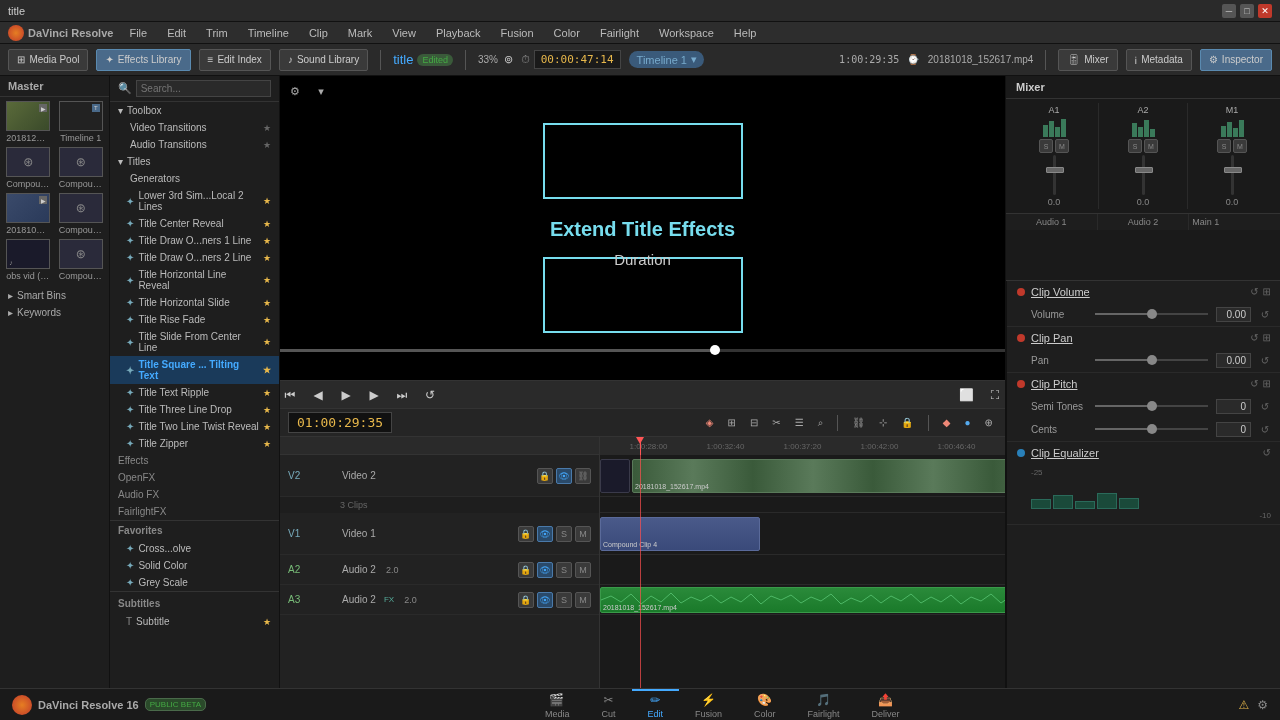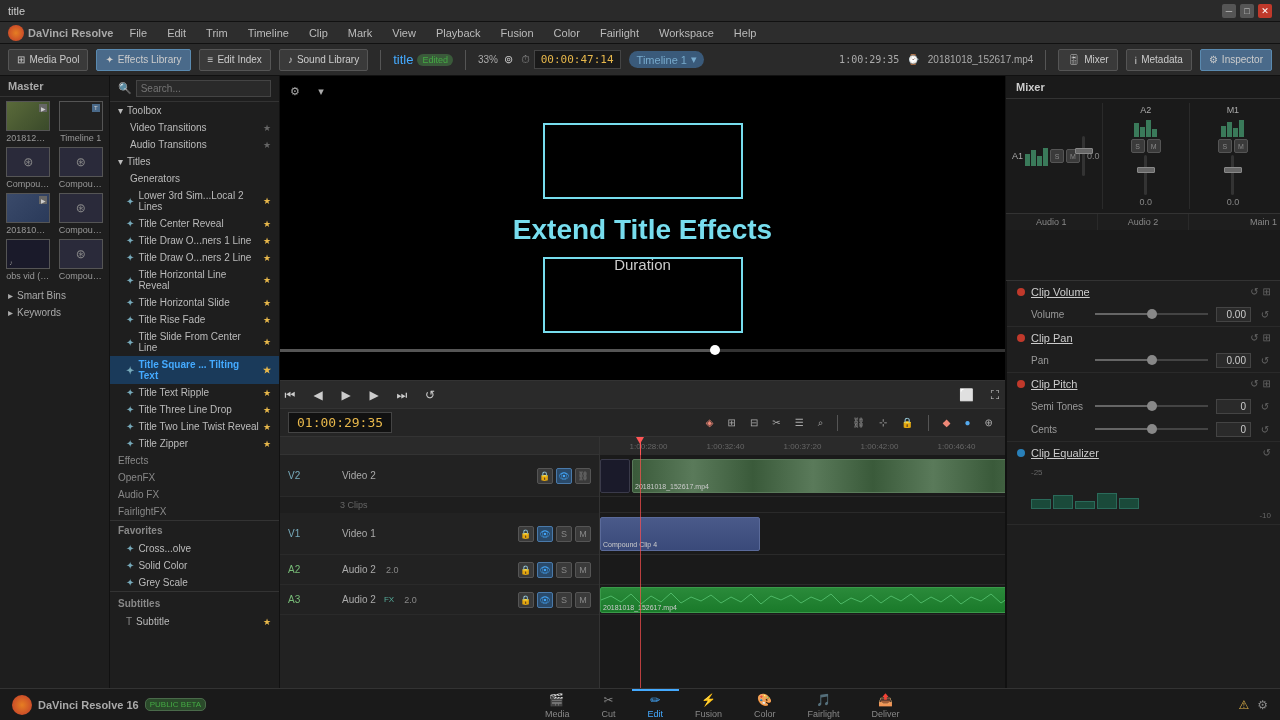--- a/index.html
+++ b/index.html
@@ -736,21 +736,21 @@
 
     <div class="preview-content">
       <div style="position:absolute;top:4px;left:4px;display:flex;align-items:center;gap:4px;">
         <button class="icon-btn">⚙</button>
         <button class="icon-btn">▾</button>
       </div>
       <div class="preview-inner">
 
         <div style="position:absolute;top:10px;left:50%;transform:translateX(-50%);width:200px;height:76px;border:2px solid #7de;"></div>
 
-        <div style="font-size:28px;font-weight:bold;color:#7de;font-family:Arial;text-align:center;z-index:1;margin-top:30px;">Extend Title Effects</div>
+        <div style="font-size:20px;font-weight:bold;color:#7de;font-family:Arial;text-align:center;z-index:1;margin-top:30px;">Extend Title Effects</div>
 
         <div style="font-size:15px;color:#ccc;font-family:Arial;text-align:center;z-index:1;">Duration</div>
 
         <div style="position:absolute;bottom:10px;left:50%;transform:translateX(-50%);width:200px;height:76px;border:2px solid #7de;"></div>
       </div>
 
       <div style="position:absolute;bottom:28px;left:0;right:0;height:3px;background:#333;">
         <div style="width:60%;height:100%;background:#555;"></div>
         <div style="width:10px;height:10px;background:#fff;border-radius:50%;position:absolute;left:60%;top:-4px;transform:translateX(-50%);"></div>
       </div>
@@ -898,21 +898,21 @@
   </div>
 
   <div style="display:flex;flex-direction:column;width:275px;background:#1a1a1a;border-left:1px solid #111;">
 
     <div style="flex:1;display:flex;flex-direction:column;border-bottom:1px solid #333;">
       <div class="mixer-header">
         <span>Mixer</span>
       </div>
       <div style="display:flex;background:#1a1a1a;padding:4px;">
 
-        <div style="flex:1;display:flex;flex-direction:row;align-items:center;gap:2px;padding:2px;border-right:1px solid #2a2a2a;">
+        <div style="flex:1;display:flex;flex-direction:column;align-items:center;gap:2px;padding:2px;border-right:1px solid #2a2a2a;">
           <span style="font-size:9px;color:#aaa;">A1</span>
           <div style="display:flex;gap:1px;height:20px;align-items:flex-end;justify-content:center;">
             <div style="width:5px;height:12px;background:#3a7a5a;"></div>
             <div style="width:5px;height:16px;background:#3a7a5a;"></div>
             <div style="width:5px;height:10px;background:#3a7a5a;"></div>
             <div style="width:5px;height:18px;background:#3a7a5a;"></div>
           </div>
           <div style="display:flex;gap:2px;">
             <div class="ch-btn">S</div>
             <div class="ch-btn">M</div>
@@ -956,21 +956,21 @@
           <div style="width:3px;background:#333;flex:1;position:relative;min-height:40px;border-radius:2px;">
             <div style="width:18px;height:6px;background:#666;border:1px solid #888;position:absolute;left:-7px;top:30%;border-radius:1px;cursor:pointer;"></div>
           </div>
           <span style="font-size:9px;color:#888;">0.0</span>
         </div>
       </div>
 
       <div style="display:flex;background:#1e1e1e;border-top:1px solid #333;">
         <div style="flex:1;text-align:center;padding:3px;font-size:9px;color:#888;border-right:1px solid #2a2a2a;">Audio 1</div>
         <div style="flex:1;text-align:center;padding:3px;font-size:9px;color:#888;border-right:1px solid #2a2a2a;">Audio 2</div>
-        <div style="flex:1;text-align:right;padding:3px;font-size:9px;color:#888;">Main 1</div>
+        <div style="flex:1;text-align:left;padding:3px;font-size:9px;color:#888;">Main 1</div>
       </div>
     </div>
 
     <div class="right-panel" style="flex:2;overflow-y:auto;">
 
       <div class="inspector-section">
         <div class="inspector-section-header">
           <div class="inspector-dot"></div>
           <span class="inspector-section-label">Clip Volume</span>
           <div style="margin-left:auto;display:flex;gap:4px;">

